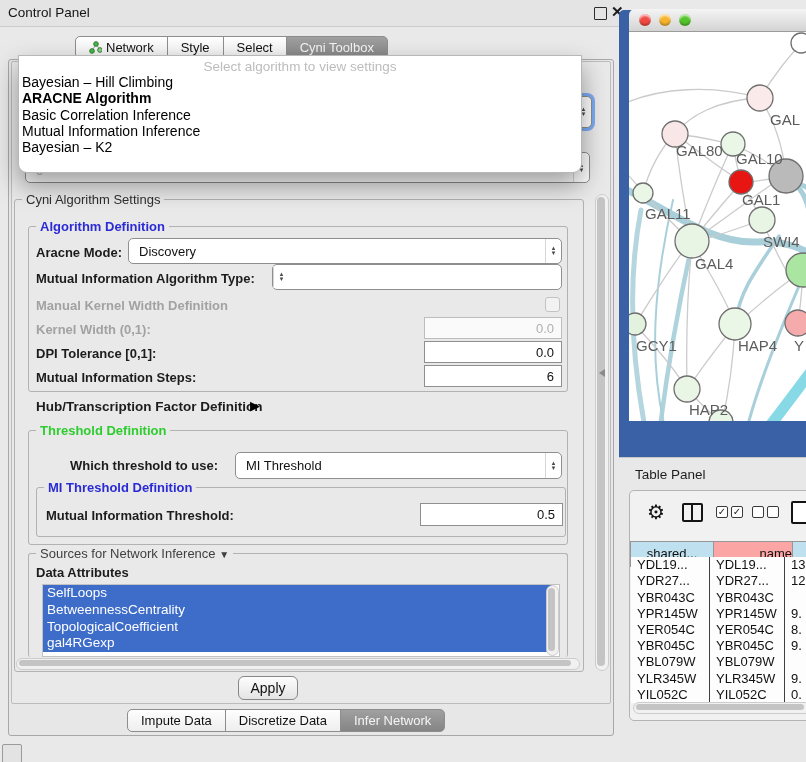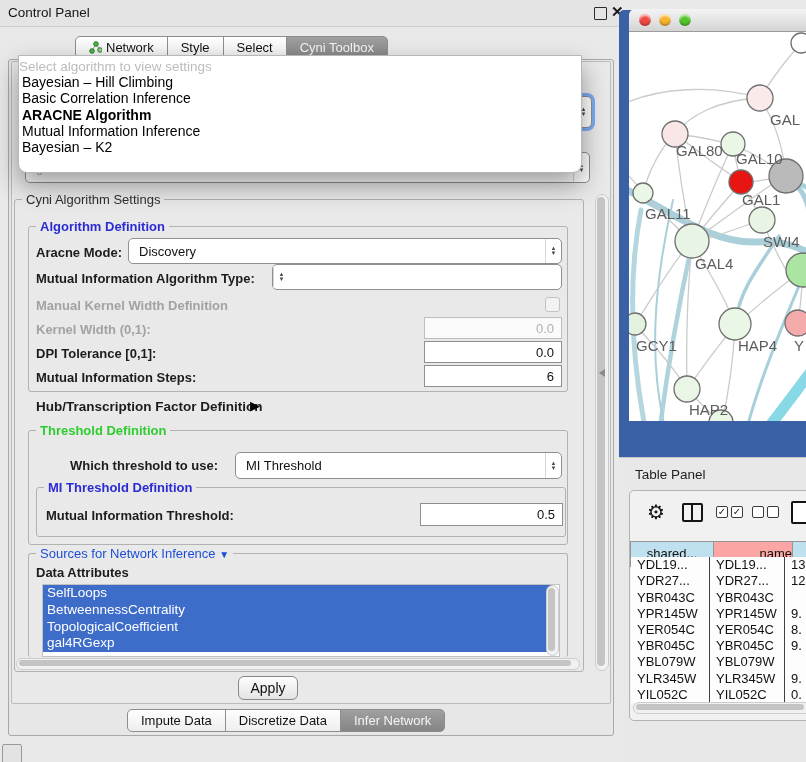--- a/index.html
+++ b/index.html
@@ -42,21 +42,21 @@
   
   .group{position:absolute;border:1px solid #b2b2b2;border-radius:3px;}
   .gtitle{position:absolute;top:-8px;left:7px;background:#e9e9e9;padding:0 4px;font-size:13px;
           white-space:nowrap;}
   .lbl{position:absolute;font-size:13px;font-weight:bold;color:#1c1c1c;white-space:nowrap;}
   .lbl.disabled{color:#a2a2a2;}
   
   .popup{position:absolute;left:18px;top:55px;width:562px;height:116px;background:#fff;
          border:1px solid #b7b7b7;border-radius:0 0 9px 9px;box-shadow:0 12px 26px rgba(0,0,0,.38);
          z-index:50;}
-  .dd-prompt{font-size:13.5px;color:#bcbcbc;padding-top:3px;height:15px;}
+  .dd-prompt{text-align:center;font-size:13.5px;color:#bcbcbc;padding-top:3px;height:15px;}
   .dd-item{font-size:14px;line-height:16.3px;padding-left:3px;color:#000;white-space:nowrap;}
   .dd-item.bold{font-weight:bold;}
   
   .attr-list{position:absolute;left:42px;top:584px;width:516px;height:71px;background:#fff;
              border:1px solid #c2c2c2;overflow:hidden;}
   .attr-item{height:16.8px;line-height:16.8px;font-size:13.5px;color:#fff;padding-left:4px;
              width:505px;}
   
   .sb-track{position:absolute;background:#f1f1f1;border:1px solid #cccccc;border-radius:7px;}
   .sb-thumb{position:absolute;background:#c4c4c4;border-radius:6px;}
@@ -145,22 +145,22 @@
     <span class="stepper">
         <i>▲</i>
         <i>▼</i>
       </span>
   </div>
 
   <div class="popup">
     <div class="dd-prompt">Select algorithm to view settings</div>
     <div id="dd-items">
         <div class="dd-item">Bayesian – Hill Climbing</div>
+        <div class="dd-item bold">ARACNE Algorithm</div>
         <div class="dd-item">Basic Correlation Inference</div>
-        <div class="dd-item bold">ARACNE Algorithm</div>
         <div class="dd-item">Mutual Information Inference</div>
         <div class="dd-item">Bayesian – K2</div>
       </div>
   </div>
 
   <div class="group" style="left:14px;top:199px;width:568px;height:471px;">
     <span class="gtitle" style="color:#2f2f2f;">Cyni Algorithm Settings</span>
   </div>
 
   <div class="group" style="left:28px;top:226px;width:538px;height:164px;">
@@ -212,21 +212,21 @@
   </div>
   <div class="group" style="left:36px;top:487px;width:528px;height:48px;">
     <span class="gtitle" style="color:#2b2bd5;font-weight:bold;">MI Threshold Definition</span>
   </div>
   <span class="lbl" style="left:46px;top:508px;">Mutual Information Threshold:</span>
   <div class="tfield" style="left:420px;top:503px;width:134px;height:21px;">
     <span>0.5</span>
   </div>
 
   <div class="group" style="left:28px;top:553px;width:538px;height:103px;border-bottom:none;">
-    <span class="gtitle" style="color:#1d4ed8;">
+    <span class="gtitle" style="color:#404040;">
       <span>Sources for Network Inference</span>
       <span style="font-size:10px;">▼</span>
     </span>
   </div>
   <span class="lbl" style="left:36px;top:565px;">Data Attributes</span>
   <div class="attr-list" id="attr-list">
       <div class="attr-item" style="background: rgb(61, 108, 201);">SelfLoops</div>
       <div class="attr-item" style="background: rgb(61, 108, 201);">BetweennessCentrality</div>
       <div class="attr-item" style="background: rgb(61, 108, 201);">TopologicalCoefficient</div>
       <div class="attr-item" style="background: rgb(61, 108, 201);">gal4RGexp</div>

